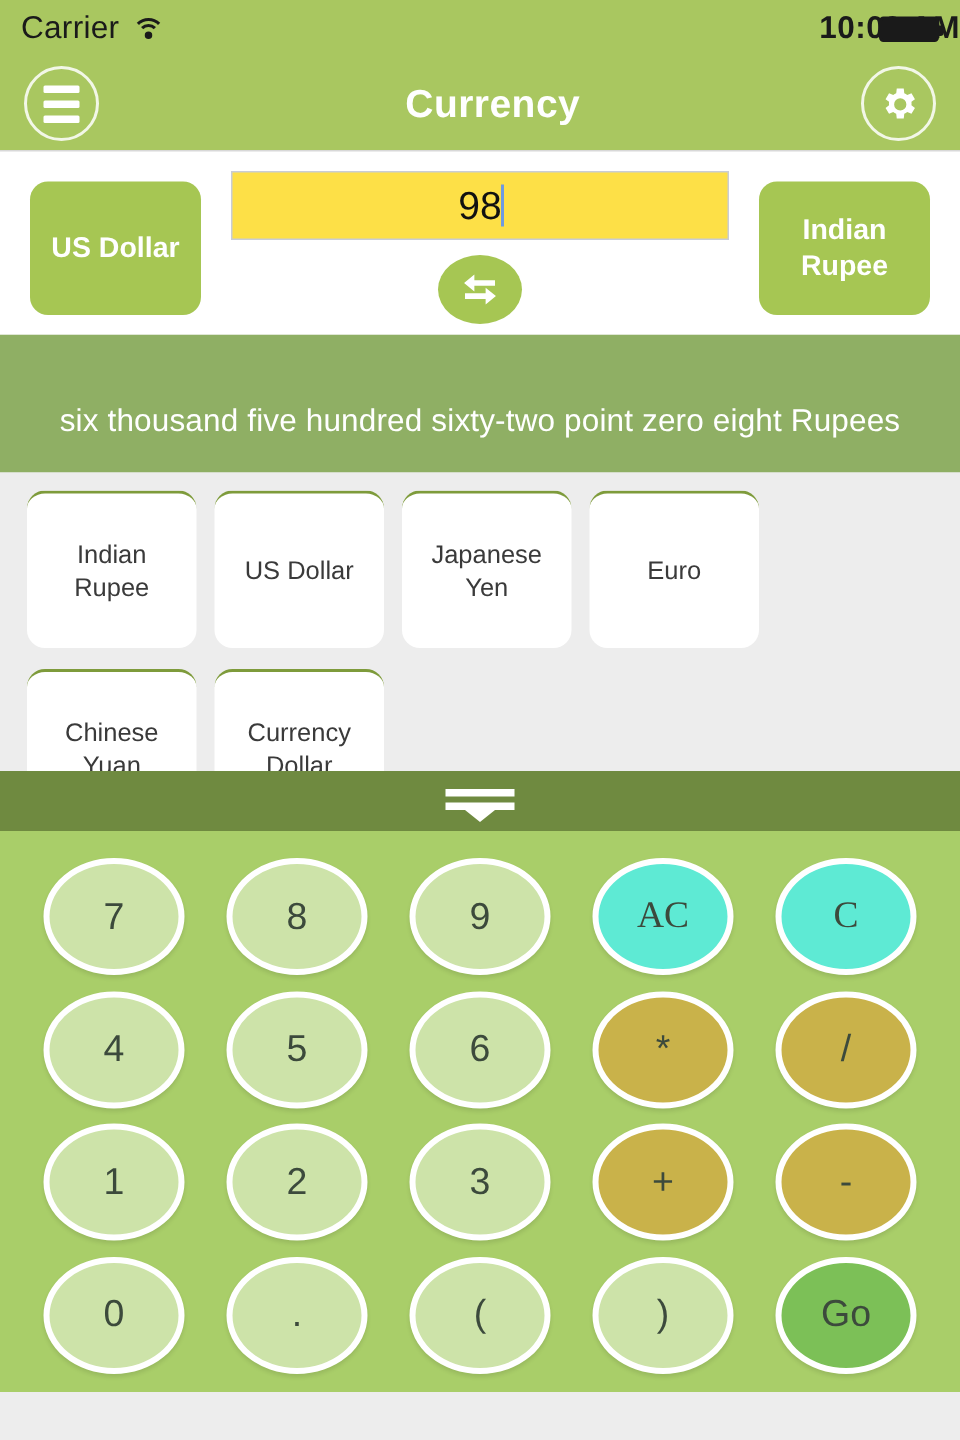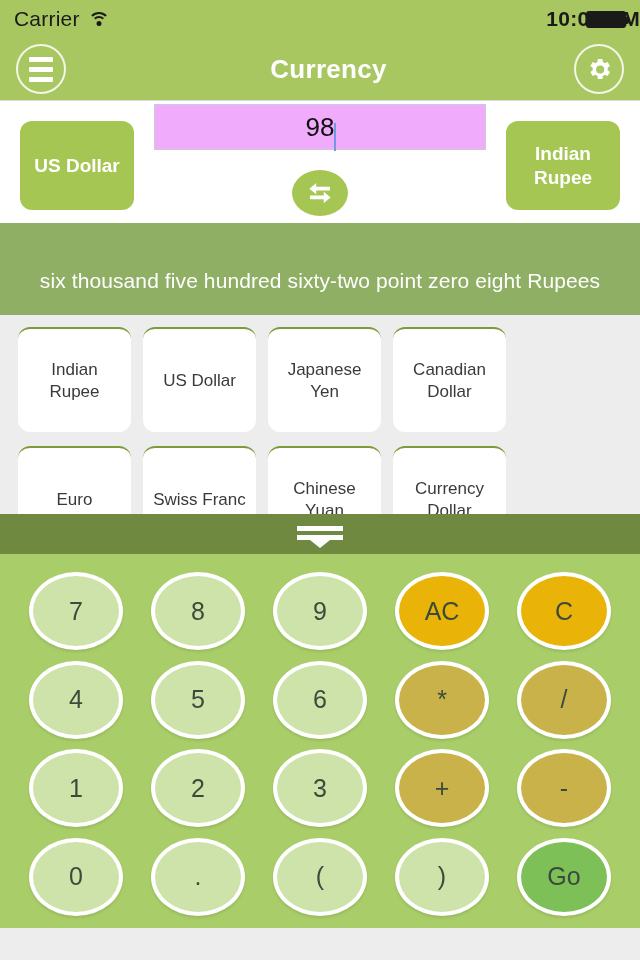--- a/index.html
+++ b/index.html
@@ -70,22 +70,22 @@
   .cur-btn {
     position: absolute; top: 20px; width: 114px; height: 89px;
     background: #a6c653; border-radius: 12px;
     display: flex; align-items: center; justify-content: center;
     color: #fff; font-weight: 700; font-size: 19px; text-align: center;
     line-height: 1.25; cursor: pointer; padding: 0 6px;
   }
   .cur-left { left: 20px; }
   .cur-right { right: 20px; }
   .amount-input {
-    position: absolute; left: 154px; top: 3px; width: 332px; height: 46px;
-    border: 1px solid #c9cdd6; background: #f0abfc;
+    position: absolute; left: 154px; top: 13px; width: 332px; height: 46px;
+    border: 1px solid #c9cdd6; background: #fde047;
     text-align: center; font-size: 26px; color: #111;
     font-family: "Liberation Sans", sans-serif;
   }
   .caret {
     position: absolute; left: 334px; top: 22px; width: 2px; height: 28px;
     background: #6f9ae0;
   }
   .swap-btn {
     position: absolute; left: 292px; top: 170px;
     width: 56px; height: 46px; border-radius: 28px/23px;
@@ -141,21 +141,21 @@
     grid-template-rows: repeat(4, 1fr);
     gap: 6px 6px; justify-items: center; align-items: center;
   }
   .key {
     width: 94px; height: 78px; border-radius: 50%;
     border: 4px solid #fff; background: #cde3a9;
     display: flex; align-items: center; justify-content: center;
     font-size: 25px; color: #3c4a3c; cursor: pointer;
     box-shadow: 0 2px 3px rgba(0,0,0,.10);
   }
-  .key.clear { background: #eab308; }
+  .key.clear { background: #5eead4; font-family: Liberation Serif, serif; }
   .key.op    { background: #c9b24a; }
   .key.go    { background: #7cc057; }
 </style>
 </head>
 <body>
 
 <div id="app">
 
   <div class="statusbar">
     <div class="status-left">
@@ -200,23 +200,21 @@
   </div>
 
   <div class="output">
     <div class="output-words">six thousand five hundred sixty-two point zero eight Rupees</div>
   </div>
 
   <div class="cards">
       <div class="card">Indian Rupee</div>
       <div class="card">US Dollar</div>
       <div class="card">Japanese Yen</div>
-      <div class="card">Canadian Dollar</div>
       <div class="card">Euro</div>
-      <div class="card">Swiss Franc</div>
       <div class="card">Chinese Yuan</div>
       <div class="card">Currency Dollar</div>
     </div>
 
   <div class="handle-bar">
     <span class="hline a"></span>
     <span class="hline b"></span>
     <span class="tri"></span>
   </div>
 

